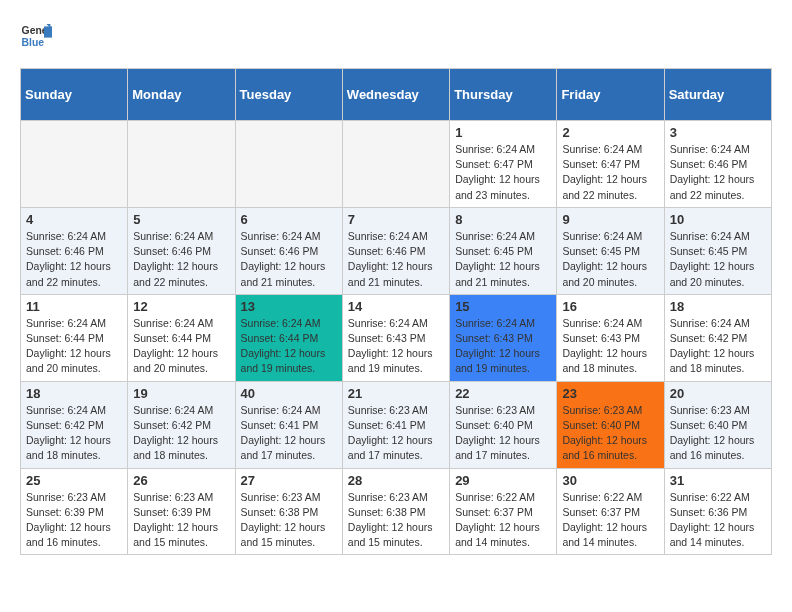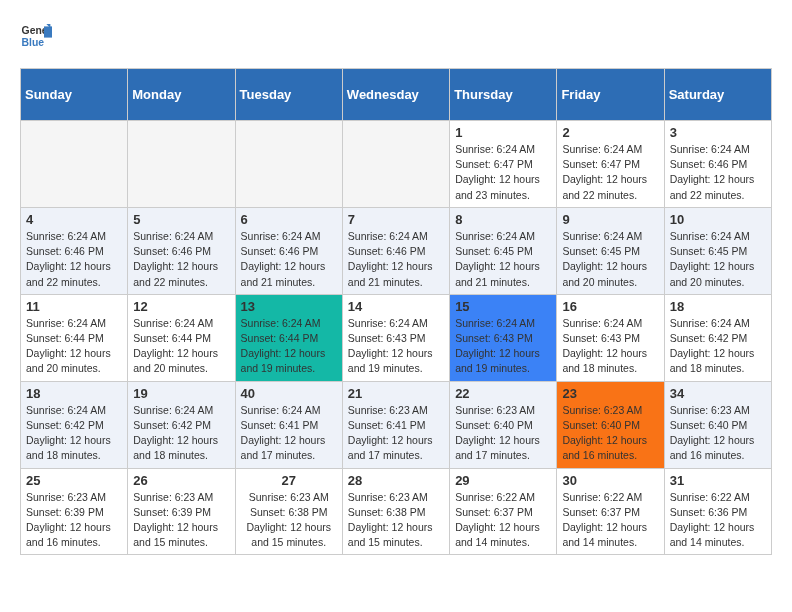--- a/index.html
+++ b/index.html
@@ -278,21 +278,21 @@
 and 17 minutes.</div>
         </td>
         <td style="background: #f97316;">
           <span class="day-num">23</span>
           <div class="day-info" style="white-space: pre-line;">Sunrise: 6:23 AM
 Sunset: 6:40 PM
 Daylight: 12 hours
 and 16 minutes.</div>
         </td>
         <td style="background: rgb(238, 242, 249);">
-          <span class="day-num">34</span>
+          <span class="day-num">20</span>
           <div class="day-info" style="white-space: pre-line;">Sunrise: 6:23 AM
 Sunset: 6:40 PM
 Daylight: 12 hours
 and 16 minutes.</div>
         </td>
       </tr>
       <tr>
         <td style="background: rgb(255, 255, 255); margin-left: 13px;">
           <span class="day-num">25</span>
           <div class="day-info" style="white-space: pre-line;">Sunrise: 6:23 AM
@@ -300,21 +300,21 @@
 Daylight: 12 hours
 and 16 minutes.</div>
         </td>
         <td style="background: rgb(255, 255, 255);">
           <span class="day-num">26</span>
           <div class="day-info" style="white-space: pre-line;">Sunrise: 6:23 AM
 Sunset: 6:39 PM
 Daylight: 12 hours
 and 15 minutes.</div>
         </td>
-        <td style="background: rgb(255, 255, 255); text-align: center;">
+        <td style="background: rgb(255, 255, 255);">
           <span class="day-num">27</span>
           <div class="day-info" style="white-space: pre-line;">Sunrise: 6:23 AM
 Sunset: 6:38 PM
 Daylight: 12 hours
 and 15 minutes.</div>
         </td>
         <td style="background: rgb(255, 255, 255);">
           <span class="day-num">28</span>
           <div class="day-info" style="white-space: pre-line;">Sunrise: 6:23 AM
 Sunset: 6:38 PM

